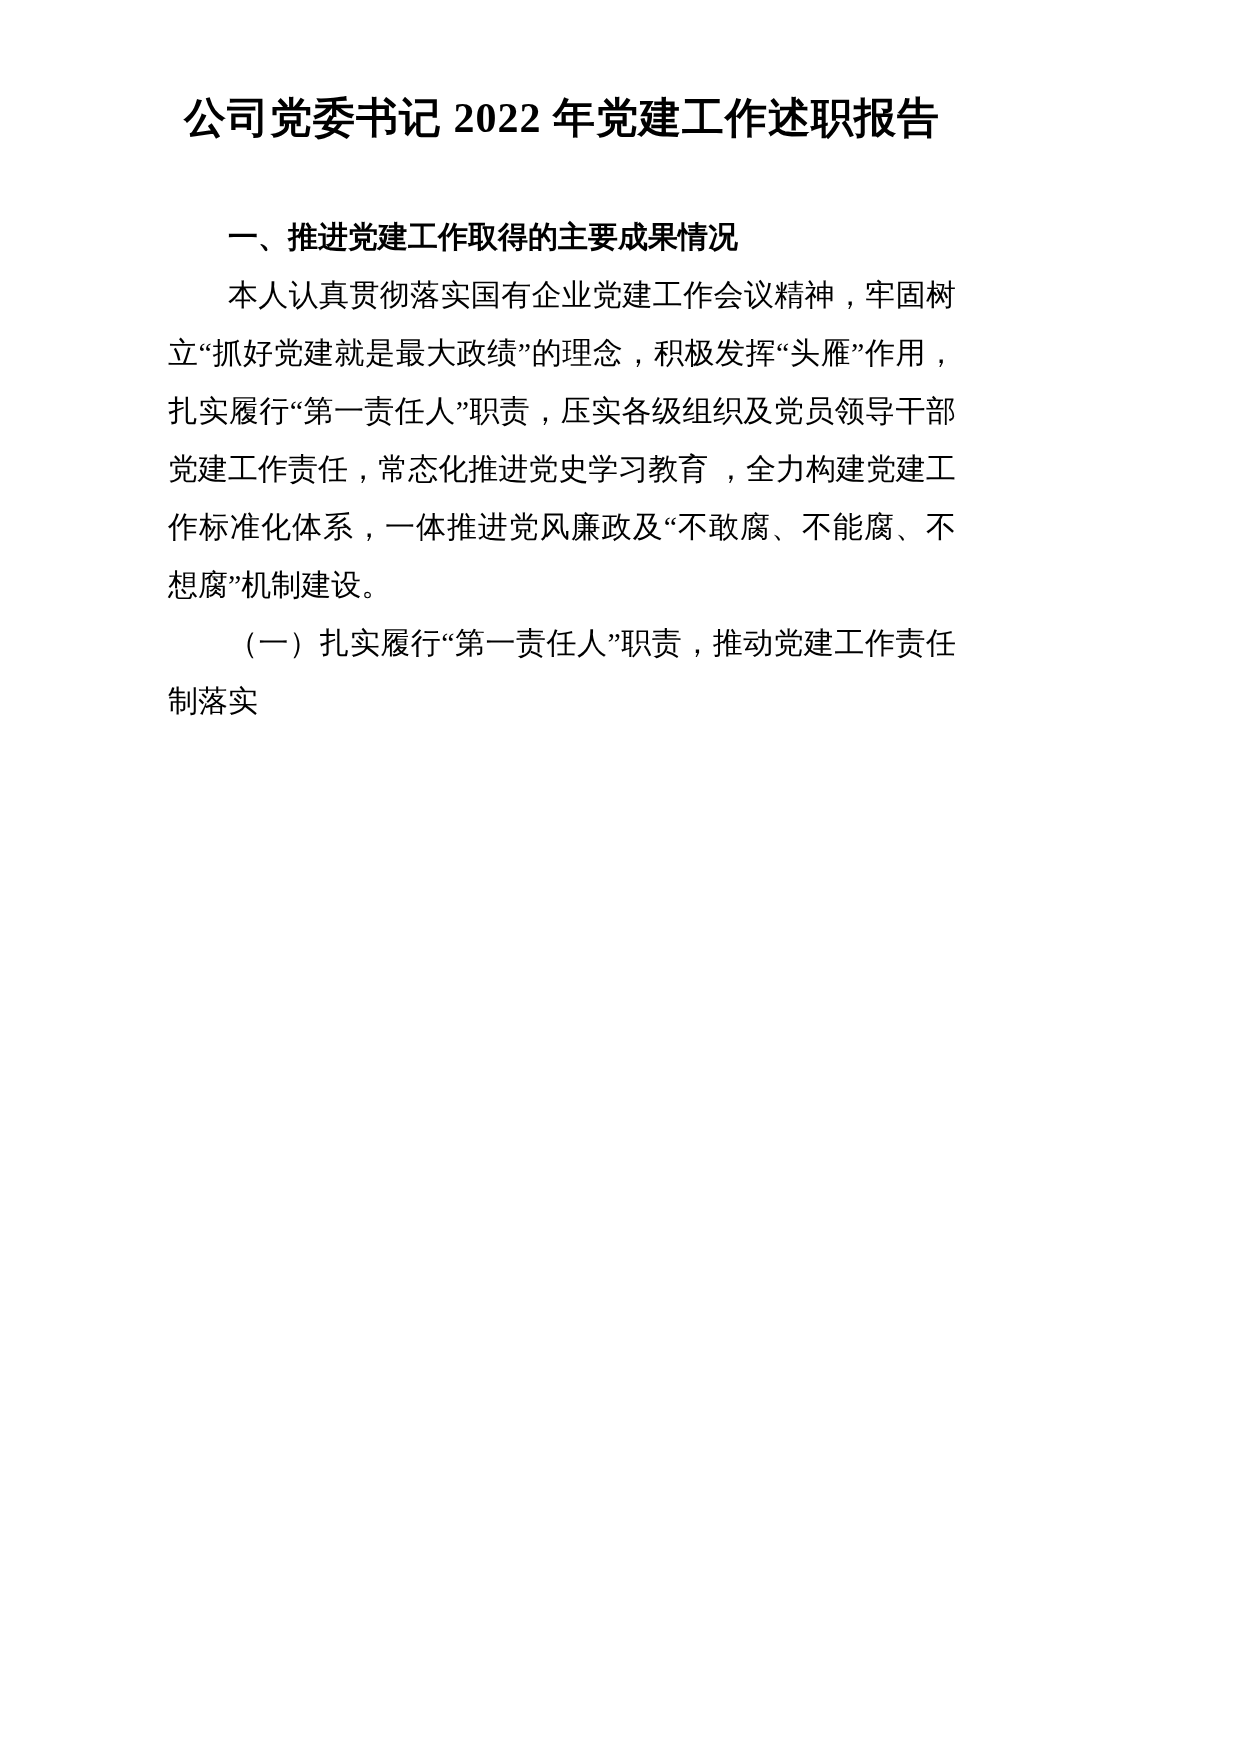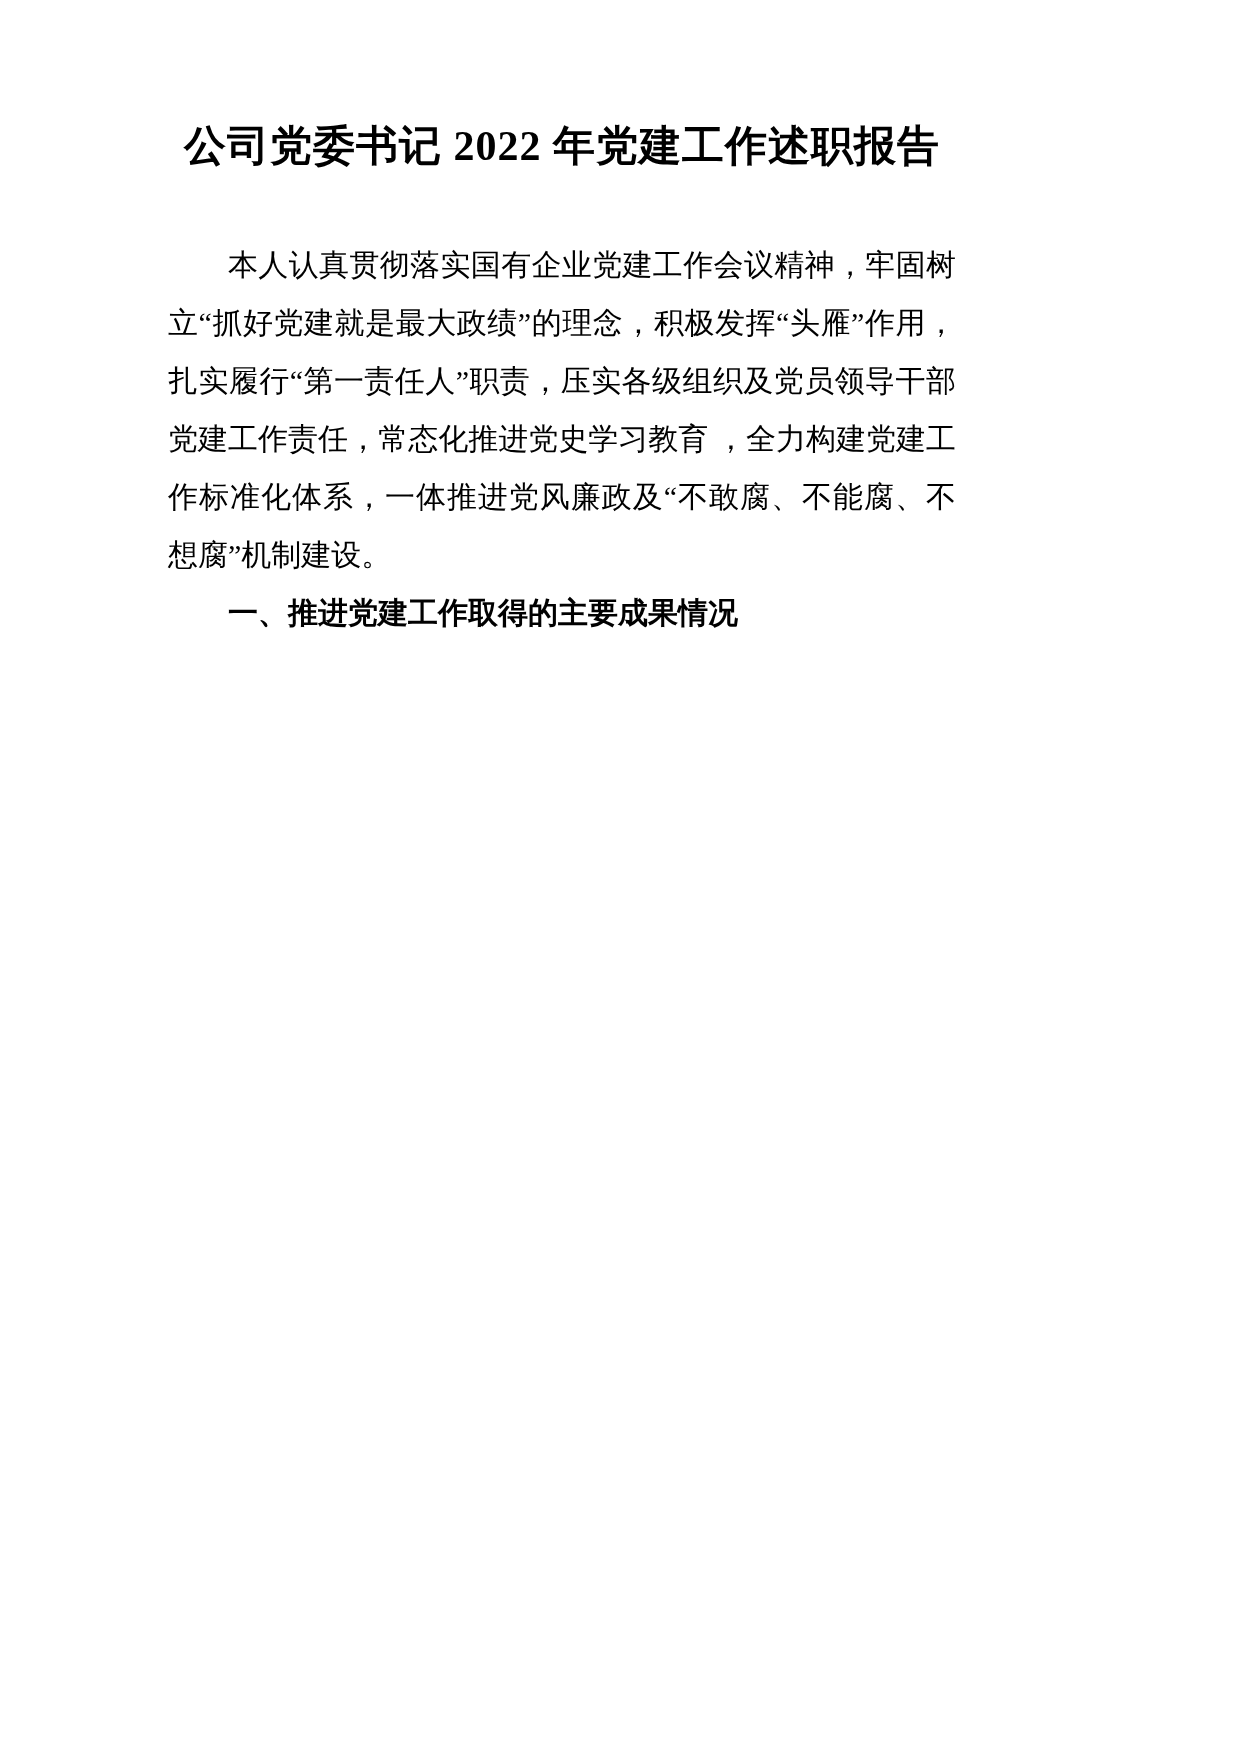--- a/index.html
+++ b/index.html
@@ -7,21 +7,21 @@
     padding: 0;
     background: #ffffff;
   }
   .page {
     position: relative;
     width: 1240px;
     height: 1754px;
     margin: 0 auto;
     background: #ffffff;
     box-sizing: border-box;
-    padding: 120px 284px 0 168px;
+    padding: 92px 284px 0 168px;
     font-family: "Liberation Serif", "DejaVu Serif", serif;
     color: #000000;
     overflow: hidden;
   }
   .doc-title {
     margin: 0 0 64px 0;
     font-size: 42px;
     font-weight: 700;
     line-height: 52px;
     text-align: center;
@@ -44,18 +44,19 @@
     font-weight: 400;
   }
 </style>
 </head>
 <body>
 
 <div class="page">
   <h1 class="doc-title">公司党委书记 2022 年党建工作述职报告</h1>
 
 
+  <p class="para heading1">一、推进党建工作取得的主要成果情况</p>
+
   <p class="para body">本人认真贯彻落实国有企业党建工作会议精神，牢固树立“抓好党建就是最大政绩”的理念，积极发挥“头雁”作用，扎实履行“第一责任人”职责，压实各级组织及党员领导干部党建工作责任，常态化推进党史学习教育 ，全力构建党建工作标准化体系，一体推进党风廉政及“不敢腐、不能腐、不想腐”机制建设。</p>
 
-  <p class="para heading1">一、推进党建工作取得的主要成果情况</p>
-
+  <p class="para heading2">（一）扎实履行“第一责任人”职责，推动党建工作责任制落实</p>
 
 </div>
 
 </body></html>

